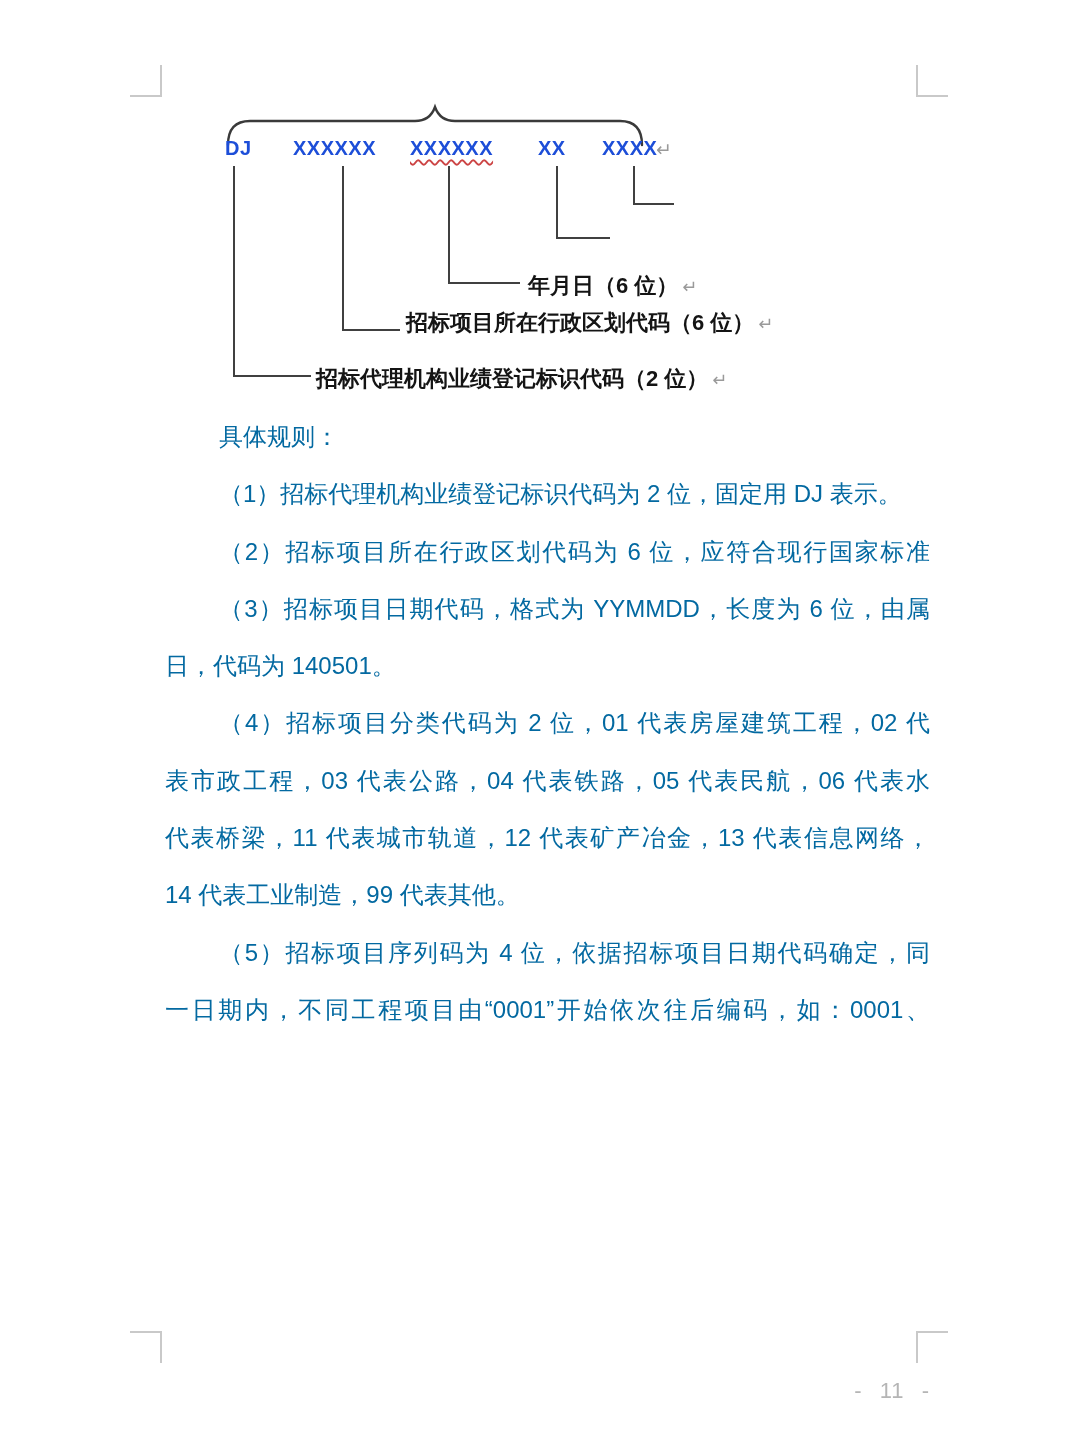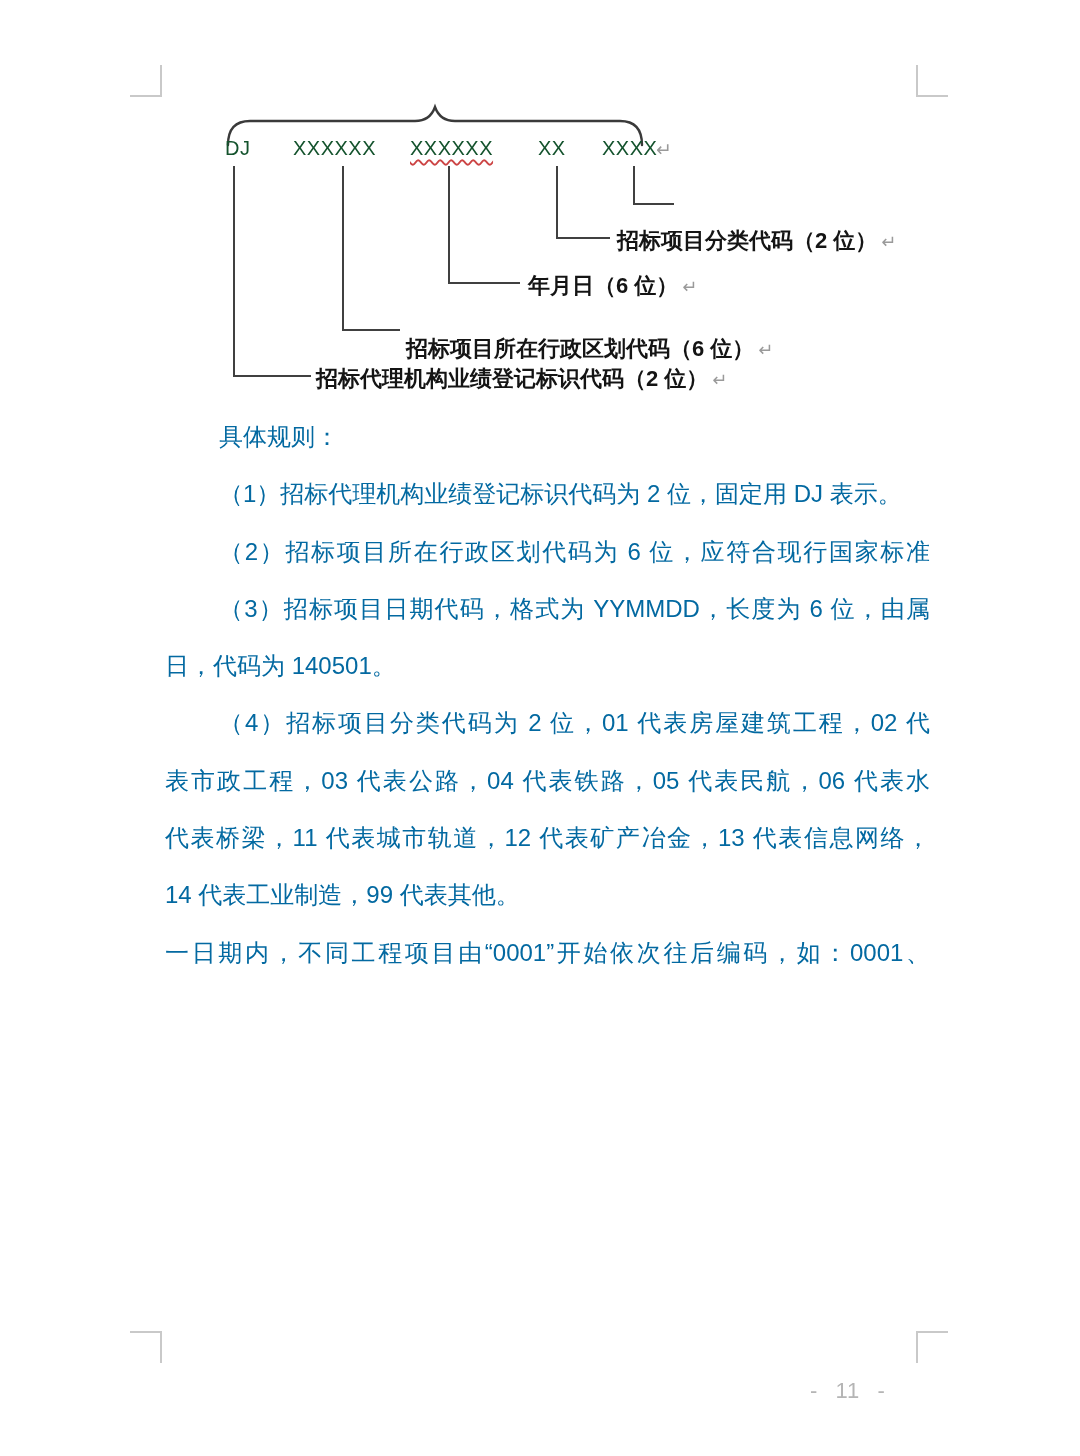--- a/index.html
+++ b/index.html
@@ -15,22 +15,22 @@
   .corner{position:absolute;width:30px;height:30px;border:0 solid #c9c9c9;}
   .corner.tl{left:130px;top:65px;border-right-width:2px;border-bottom-width:2px;}
   .corner.tr{left:916px;top:65px;border-left-width:2px;border-bottom-width:2px;}
   .corner.bl{left:130px;top:1331px;border-right-width:2px;border-top-width:2px;}
   .corner.br{left:916px;top:1331px;border-left-width:2px;border-top-width:2px;}
 
   
   .brace{position:absolute;left:225px;top:103px;}
   .code-part{
     position:absolute;top:137px;
-    font-weight:normal;font-size:20px;letter-spacing:0.5px;
-    color:#14532d;white-space:nowrap;
+    font-weight:bold;font-size:20px;letter-spacing:0.5px;
+    color:#1d4ed8;white-space:nowrap;
   }
   .squiggle{
     text-decoration-line:underline;
     text-decoration-style:wavy;
     text-decoration-color:#cc4444;
     text-decoration-thickness:1.5px;
     text-underline-offset:4px;
   }
   .pmark{
     position:absolute;top:138px;
@@ -58,21 +58,21 @@
   .tline.justify{
     white-space:normal;
     text-align:justify;
     text-align-last:justify;
   }
   .tline.indent.justify{width:711px;}
 
   
   .page-number{
     position:absolute;left:810px;top:1378px;width:120px;
-    text-align:left;font-size:22px;color:#b5b5b5;
+    text-align:right;font-size:22px;color:#b5b5b5;
     word-spacing:10px;letter-spacing:1px;
   }
 </style>
 </head>
 <body>
 
 <div class="page">
 
   <div class="corner tl"></div>
   <div class="corner tr"></div>
@@ -98,41 +98,39 @@
 
   <div class="vline" style="left:448px;top:166px;height:118px"></div>
   <div class="hline" style="left:448px;top:282px;width:72px"></div>
 
   <div class="vline" style="left:556px;top:166px;height:73px"></div>
   <div class="hline" style="left:556px;top:237px;width:54px"></div>
 
   <div class="vline" style="left:633px;top:166px;height:39px"></div>
   <div class="hline" style="left:633px;top:203px;width:41px"></div>
 
-  <div class="dlabel" style="left:617px;top:226px">
-    <span>招标项目分类代码（2 位）</span><span class="mark">↵</span>
-  </div>
   <div class="dlabel" style="left:528px;top:271px">
     <span>年月日（6 位）</span><span class="mark">↵</span>
   </div>
-  <div class="dlabel" style="left:406px;top:334px">
+  <div class="dlabel" style="left:406px;top:308px">
     <span>招标项目所在行政区划代码（6 位）</span><span class="mark">↵</span>
   </div>
   <div class="dlabel" style="left:316px;top:364px">
     <span>招标代理机构业绩登记标识代码（2 位）</span><span class="mark">↵</span>
   </div>
 
   <div class="body-text">
     <div class="tline indent">具体规则：</div>
     <div class="tline indent">（1）招标代理机构业绩登记标识代码为 2 位，固定用 DJ 表示。</div>
     <div class="tline indent justify">（2）招标项目所在行政区划代码为 6 位，应符合现行国家标准</div>
     <div class="tline indent justify">（3）招标项目日期代码，格式为 YYMMDD，长度为 6 位，由属</div>
     <div class="tline">日，代码为 140501。</div>
     <div class="tline indent justify">（4）招标项目分类代码为 2 位，01 代表房屋建筑工程，02 代</div>
     <div class="tline justify">表市政工程，03 代表公路，04 代表铁路，05 代表民航，06 代表水</div>
     <div class="tline justify">代表桥梁，11 代表城市轨道，12 代表矿产冶金，13 代表信息网络，</div>
     <div class="tline">14 代表工业制造，99 代表其他。</div>
+    <div class="tline indent justify">（5）招标项目序列码为 4 位，依据招标项目日期代码确定，同</div>
     <div class="tline justify">一日期内，不同工程项目由“0001”开始依次往后编码，如：0001、</div>
   </div>
 
   <div class="page-number">- 11 -</div>
 
 </div>
 
 </body></html>

